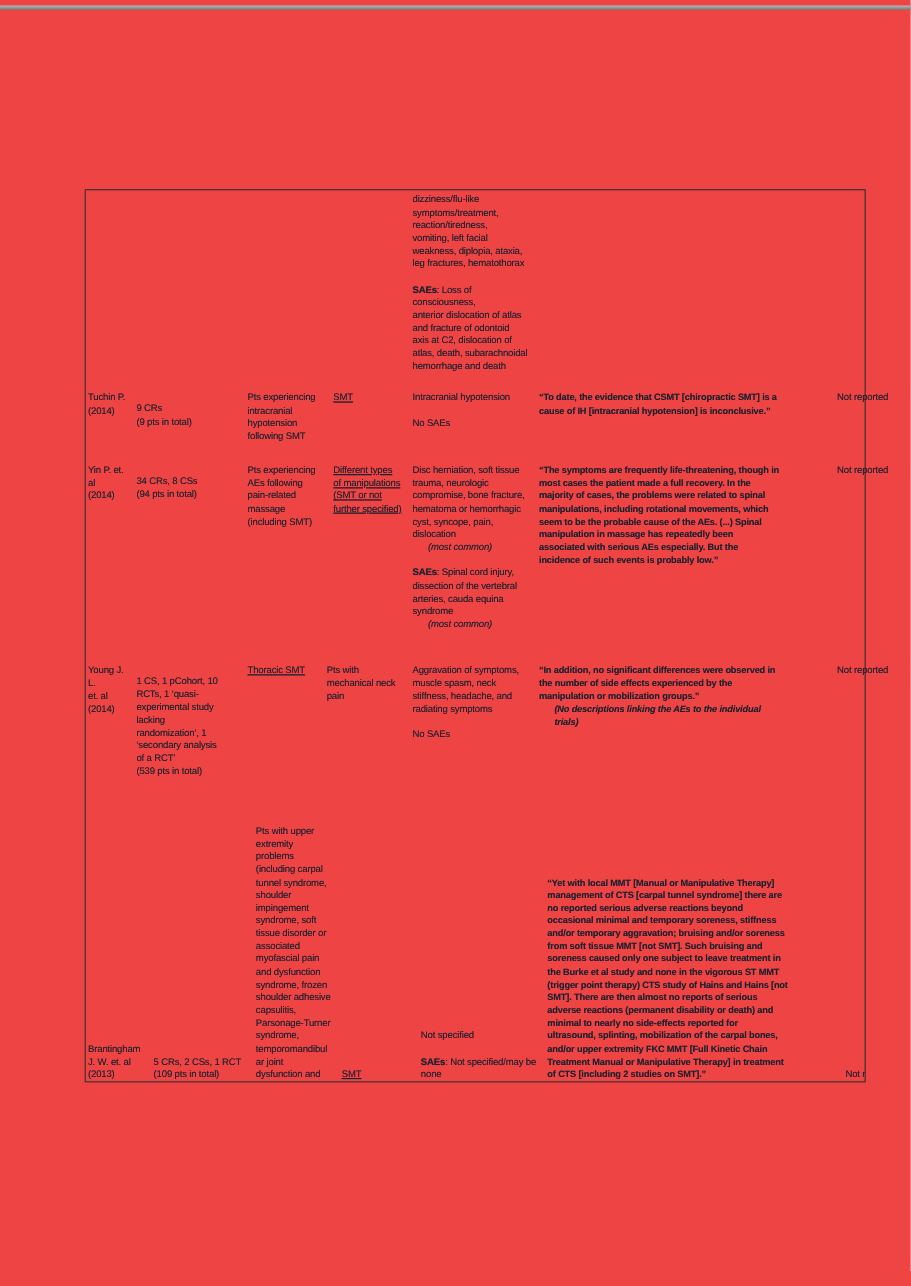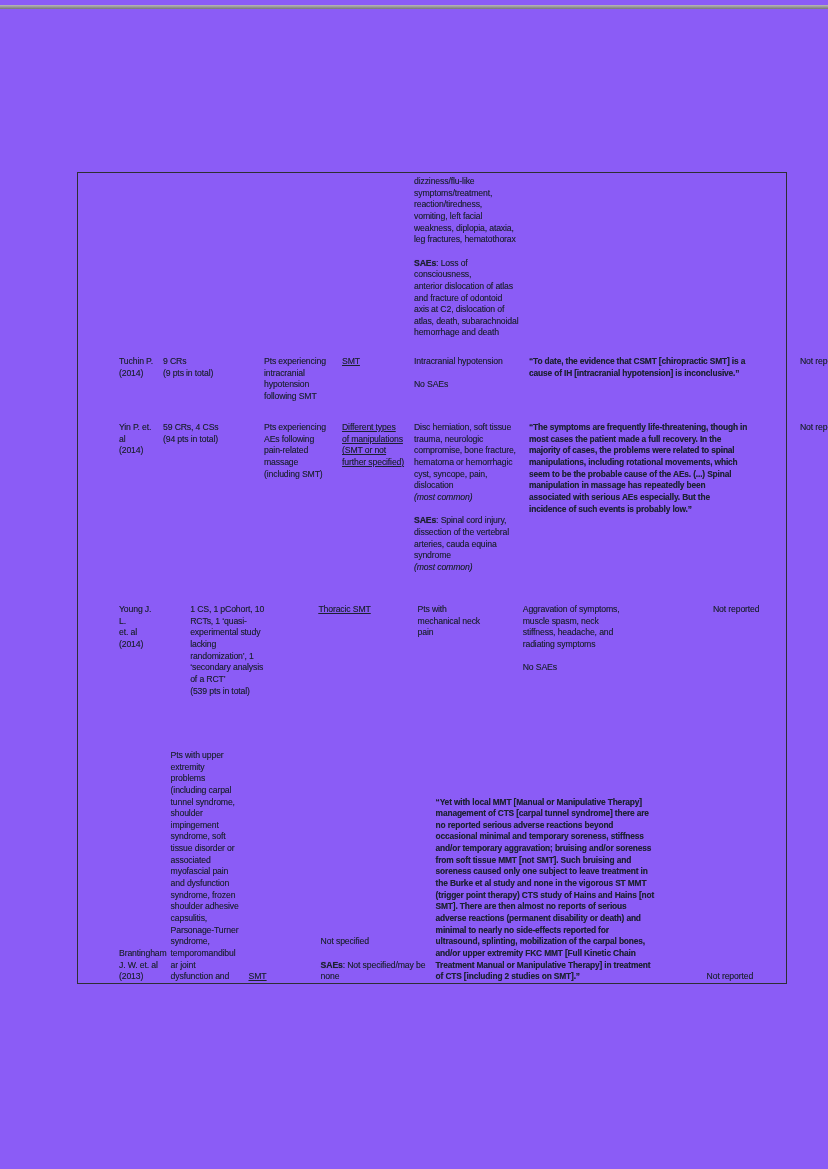--- a/index.html
+++ b/index.html
@@ -5,21 +5,21 @@
   * { margin: 0; padding: 0; box-sizing: border-box; }
   html, body { background: #ffffff; }
   body {
     width: 828px; height: 1169px;
     font-family: "Liberation Sans", sans-serif;
     position: relative;
     overflow: hidden;
   }
   .page {
     position: absolute; inset: 0;
-    background: #8b5cf6;
+    background: #ef4444;
   }
   .scan-line {
     position: absolute;
     top: 5px; left: 0; width: 828px; height: 4px;
     background: linear-gradient(#b8b8b8, #777777);
   }
   .doc-table {
     position: absolute;
     left: 77px; top: 172px;
     width: 710px; height: 812px;
@@ -32,32 +32,32 @@
     letter-spacing: -0.15px;
     text-shadow: 0 0 0.6px rgba(28,33,48,0.5);
   }
   .trow { display: flex; flex: 0 0 auto; }
   .trow.r0 { height: 180px; }
   .trow.r1 { height: 66px; }
   .trow.r2 { height: 182px; }
   .trow.r3 { height: 118px; justify-content: space-between; }
   .trow.r4 { flex: 1 1 auto; overflow: hidden; align-items: flex-end; }
   .cell { padding: 3px 2px 0 2px; overflow: visible; }
-  .c1 { flex: 0 0 44px; margin-left: 39px; }
-  .c2 { flex: 0 0 101px; }
+  .c1 { flex: 0 0 44px; }
+  .c2 { flex: 0 0 101px; margin-top: 10px; }
   .c3 { flex: 0 0 78px; }
   .c4 { flex: 0 0 72px; text-decoration: underline; }
   .c5 { flex: 0 0 115px; }
   .c6 { flex: 0 0 223px; font-size: 8.4px; font-weight: bold; }
   .c7 { flex: 0 0 75px; margin-left: 48px; }
   .indent { padding-left: 10px; }
   .para { white-space: pre-line; }
   .gap { margin-top: 11.6px; }
   .b { font-weight: bold; text-shadow: 0 0 0.7px rgba(28,33,48,0.7); }
-  .i { font-style: italic; }
+  .i { font-style: italic; margin-left: 14px; }
 </style>
 </head>
 <body>
 
 <div class="page">
   <div class="scan-line"></div>
 
   <div class="doc-table">
 
     <div class="trow r0">
@@ -99,21 +99,21 @@
       </div>
       <div class="cell c6">
         <div class="para">“To date, the evidence that CSMT [chiropractic SMT] is a cause of IH [intracranial hypotension] is inconclusive.”</div>
       </div>
       <div class="cell c7 para">Not reported</div>
     </div>
 
     <div class="trow r2">
       <div class="cell c1 para">Yin P. et. al
 (2014)</div>
-      <div class="cell c2 para">59 CRs, 4 CSs
+      <div class="cell c2 para">34 CRs, 8 CSs
 (94 pts in total)</div>
       <div class="cell c3 para">Pts experiencing
 AEs following
 pain-related
 massage
 (including SMT)</div>
       <div class="cell c4 para">Different types
 of manipulations
 (SMT or not
 further specified)</div>
@@ -152,27 +152,33 @@
       <div class="cell c3 para">Pts with
 mechanical neck
 pain</div>
       <div class="cell c5">
         <div class="para">Aggravation of symptoms,
 muscle spasm, neck
 stiffness, headache, and
 radiating symptoms</div>
         <div class="para gap">No SAEs</div>
       </div>
+      <div class="cell c6">
+        <div class="para">“In addition, no significant differences were observed in the number of side effects experienced by the manipulation or mobilization groups.”</div>
+        <div class="para i">(No descriptions linking the AEs to the individual trials)</div>
+      </div>
       <div class="cell c7 para">Not reported</div>
     </div>
 
     <div class="trow r4">
       <div class="cell c1 para">Brantingham
 J. W. et. al
 (2013)</div>
+      <div class="cell c2 para indent">5 CRs, 2 CSs, 1 RCT
+(109 pts in total)</div>
       <div class="cell c3 para">Pts with upper
 extremity
 problems
 (including carpal
 tunnel syndrome,
 shoulder
 impingement
 syndrome, soft
 tissue disorder or
 associated

